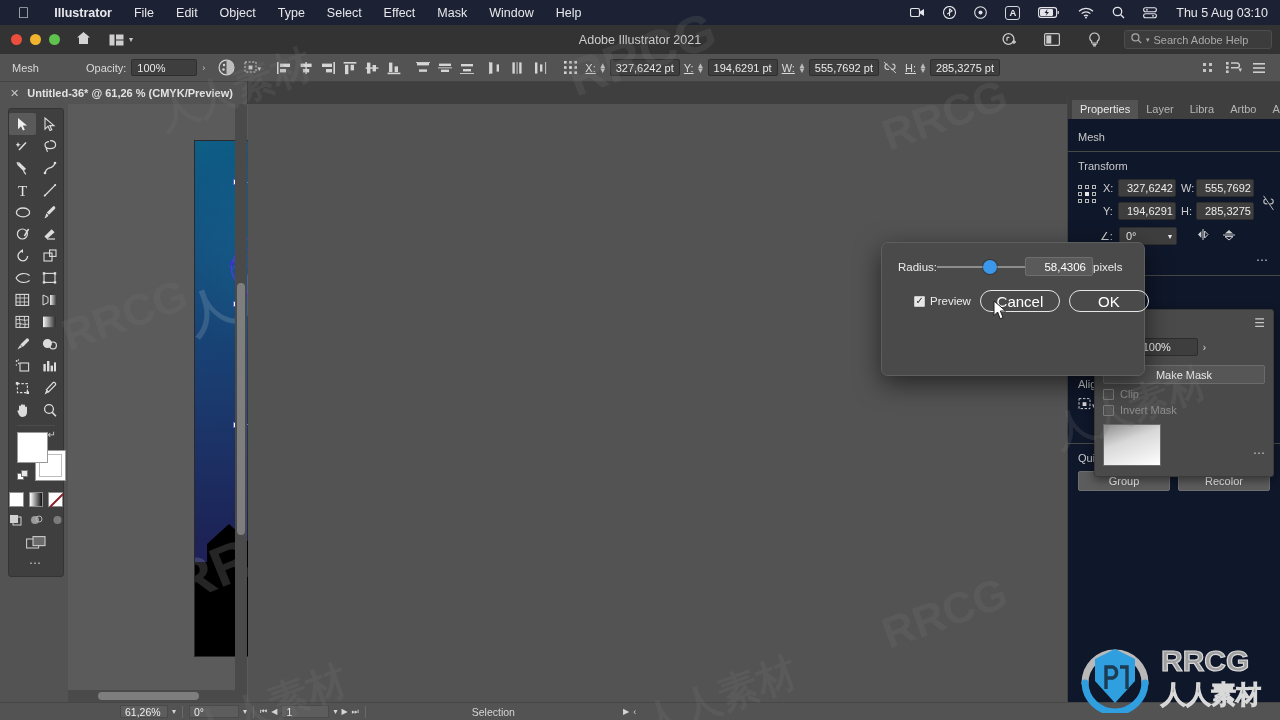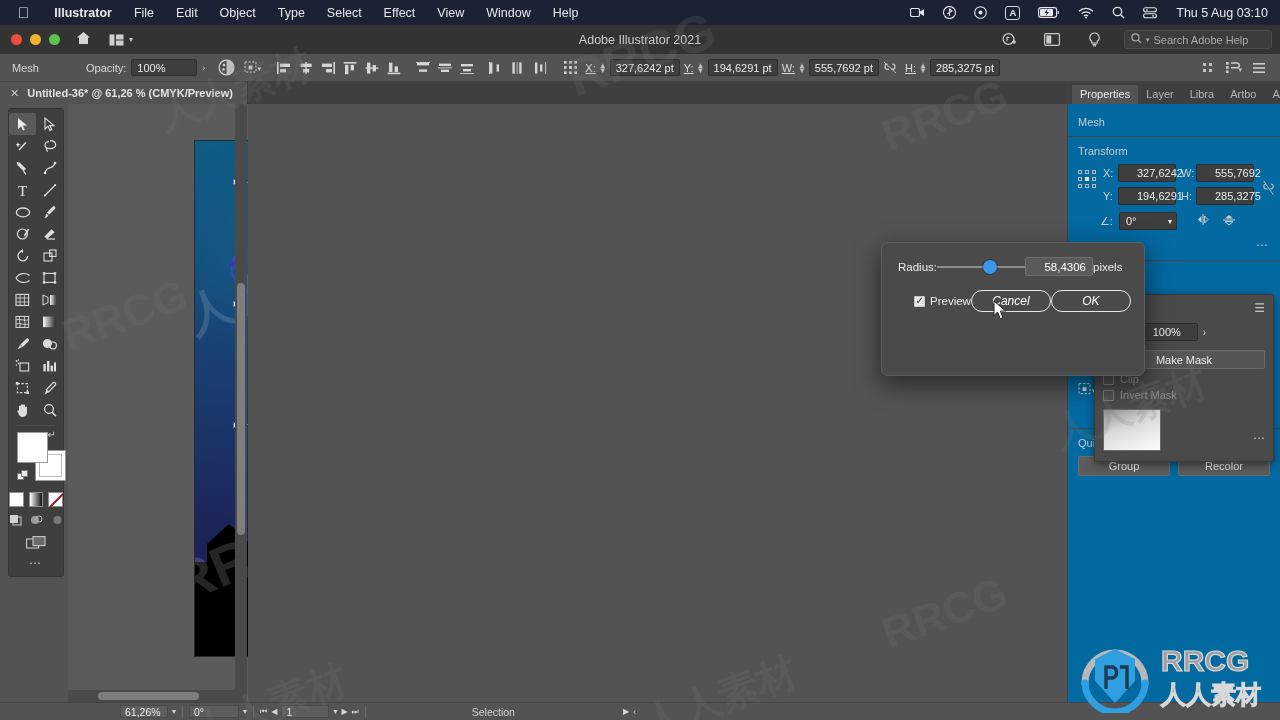--- a/index.html
+++ b/index.html
@@ -158,22 +158,22 @@
 
   
   .wm {
     position:absolute; color:rgba(230,230,230,0.16); font-weight:bold;
     pointer-events:none; user-select:none; white-space:nowrap;
   }
   .wm.dk { color:rgba(120,120,120,0.20); }
 
   
   .rightcol {
-    position:absolute; right:0; top:82px; width:213px; bottom:0;
-    background:#0369a1; border-left:1px solid #434343;
+    position:absolute; right:0; top:97px; width:213px; bottom:0;
+    background:#0f172a; border-left:1px solid #434343;
   }
   .ptabs {
     display:flex; align-items:flex-end; height:22px;
     background:#3f3f3f; padding-left:4px; overflow:hidden;
   }
   .ptab {
     padding:3px 8px 4px; font-size:11px; color:#b5b5b5;
     white-space:nowrap;
   }
   .ptab.active { background:#535353; color:#eaeaea; }
@@ -183,21 +183,21 @@
   .tf-grid { display:flex; align-items:flex-start; gap:7px; }
   .refpt { display:grid; grid-template-columns:repeat(3,4px); gap:3px; margin-top:6px; }
   .refpt i { width:4px; height:4px; border:1px solid #b9b9b9; display:block; }
   .refpt i.on { background:#e6e6e6; border-color:#e6e6e6; }
   .tf-rows { flex:1; }
   .tf-row { display:flex; align-items:center; gap:5px; margin-bottom:5px; }
   .tf-row .k { width:10px; color:#cfcfcf; font-size:11px; }
   .inp {
     background:#3e3e3e; border:1px solid #2d2d2d; border-radius:2px;
     height:18px; width:58px; display:flex; align-items:center;
-    padding:0 18px; color:#ececec; font-size:11px;
+    padding:0 8px; color:#ececec; font-size:11px;
   }
   .angle-row { display:flex; align-items:center; gap:6px; margin-top:2px; }
   .sel-drop {
     background:#3e3e3e; border:1px solid #2d2d2d; border-radius:2px;
     height:18px; width:58px; display:flex; align-items:center; justify-content:space-between;
     padding:0 4px 0 6px; color:#ececec; font-size:11px;
   }
   .flipicons { display:flex; gap:10px; margin-left:14px; color:#cfcfcf; font-size:11px; }
   .dots3 { text-align:right; color:#c4c4c4; letter-spacing:2px; font-size:12px; }
   .align-row { display:flex; align-items:center; gap:9px; margin-top:4px; color:#d6d6d6; }
@@ -247,34 +247,34 @@
   .sknob {
     position:absolute; left:60%; width:14px; height:14px; border-radius:50%;
     background:#3b97ea; box-shadow:0 0 0 1px rgba(0,0,0,0.25);
     transform:translateX(-50%);
   }
   .rad-field {
     background:#5a5a5a; border:1px solid #6e6e6e; border-radius:2px;
     height:19px; width:68px; display:flex; align-items:center;
     justify-content:flex-end; padding:0 6px; font-size:11.5px; color:#fff;
   }
-  .dlg-foot { display:flex; align-items:center; padding:14px 16px 0; }
+  .dlg-foot { display:flex; align-items:center; gap:9px; padding:14px 16px 0; }
   .prev-chk { display:flex; align-items:center; gap:5px; font-size:11.5px; }
   .cbox-on {
     width:11px; height:11px; border:1px solid #c9c9c9; background:#e8e8e8;
     border-radius:1px; position:relative;
   }
   .cbox-on:after {
     content:"✓"; position:absolute; left:0.5px; top:-3px;
     font-size:10px; color:#2b2b2b; line-height:13px;
   }
   .pill {
     height:22px; border:1.4px solid #e6e6e6; border-radius:11px;
     display:flex; align-items:center; justify-content:center;
-    font-size:12px; color:#fff; padding:0 10px; min-width:80px;font-style:italic;
+    font-size:15px; color:#fff; padding:0 10px; min-width:80px;
   }
   .cursor-arrow { position:absolute; left:993px; top:300px; pointer-events:none; }
 
   
   .statusbar {
     position:absolute; left:0; bottom:0; width:1280px; height:18px;
     background:#535353; border-top:1px solid #464646;
     display:flex; align-items:center; color:#d5d5d5; font-size:10.5px;
   }
   .st-cell { display:flex; align-items:center; gap:4px; padding:0 6px; height:14px; }
@@ -311,21 +311,21 @@
 
   <div class="macbar">
     <span class="apple"></span>
     <span class="mi bold">Illustrator</span>
     <span class="mi">File</span>
     <span class="mi">Edit</span>
     <span class="mi">Object</span>
     <span class="mi">Type</span>
     <span class="mi">Select</span>
     <span class="mi">Effect</span>
-    <span class="mi">View</span>
+    <span class="mi">Mask</span>
     <span class="mi">Window</span>
     <span class="mi">Help</span>
 
     <div class="right">
       <span class="ri">
         <svg width="15" height="11" viewBox="0 0 15 11">
             <rect x="0.5" y="1.5" width="9" height="8" rx="1.6" fill="none" stroke="#e4e4ea" stroke-width="1.2"></rect>
             <path d="M10 4.5 L14 2 L14 9 L10 6.5 Z" fill="#e4e4ea"></path>
           </svg>
       </span>

